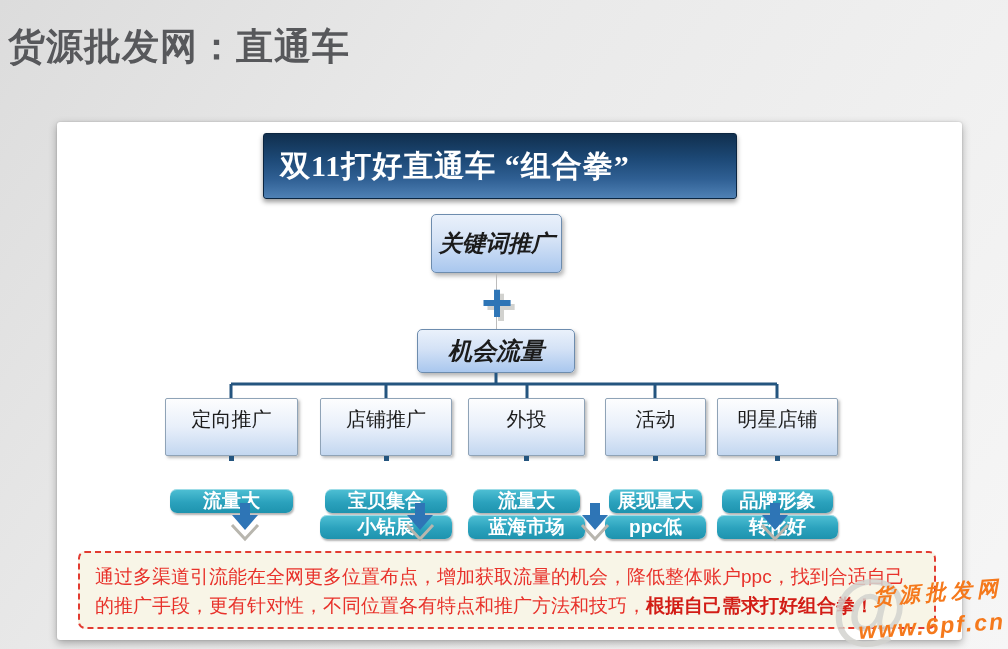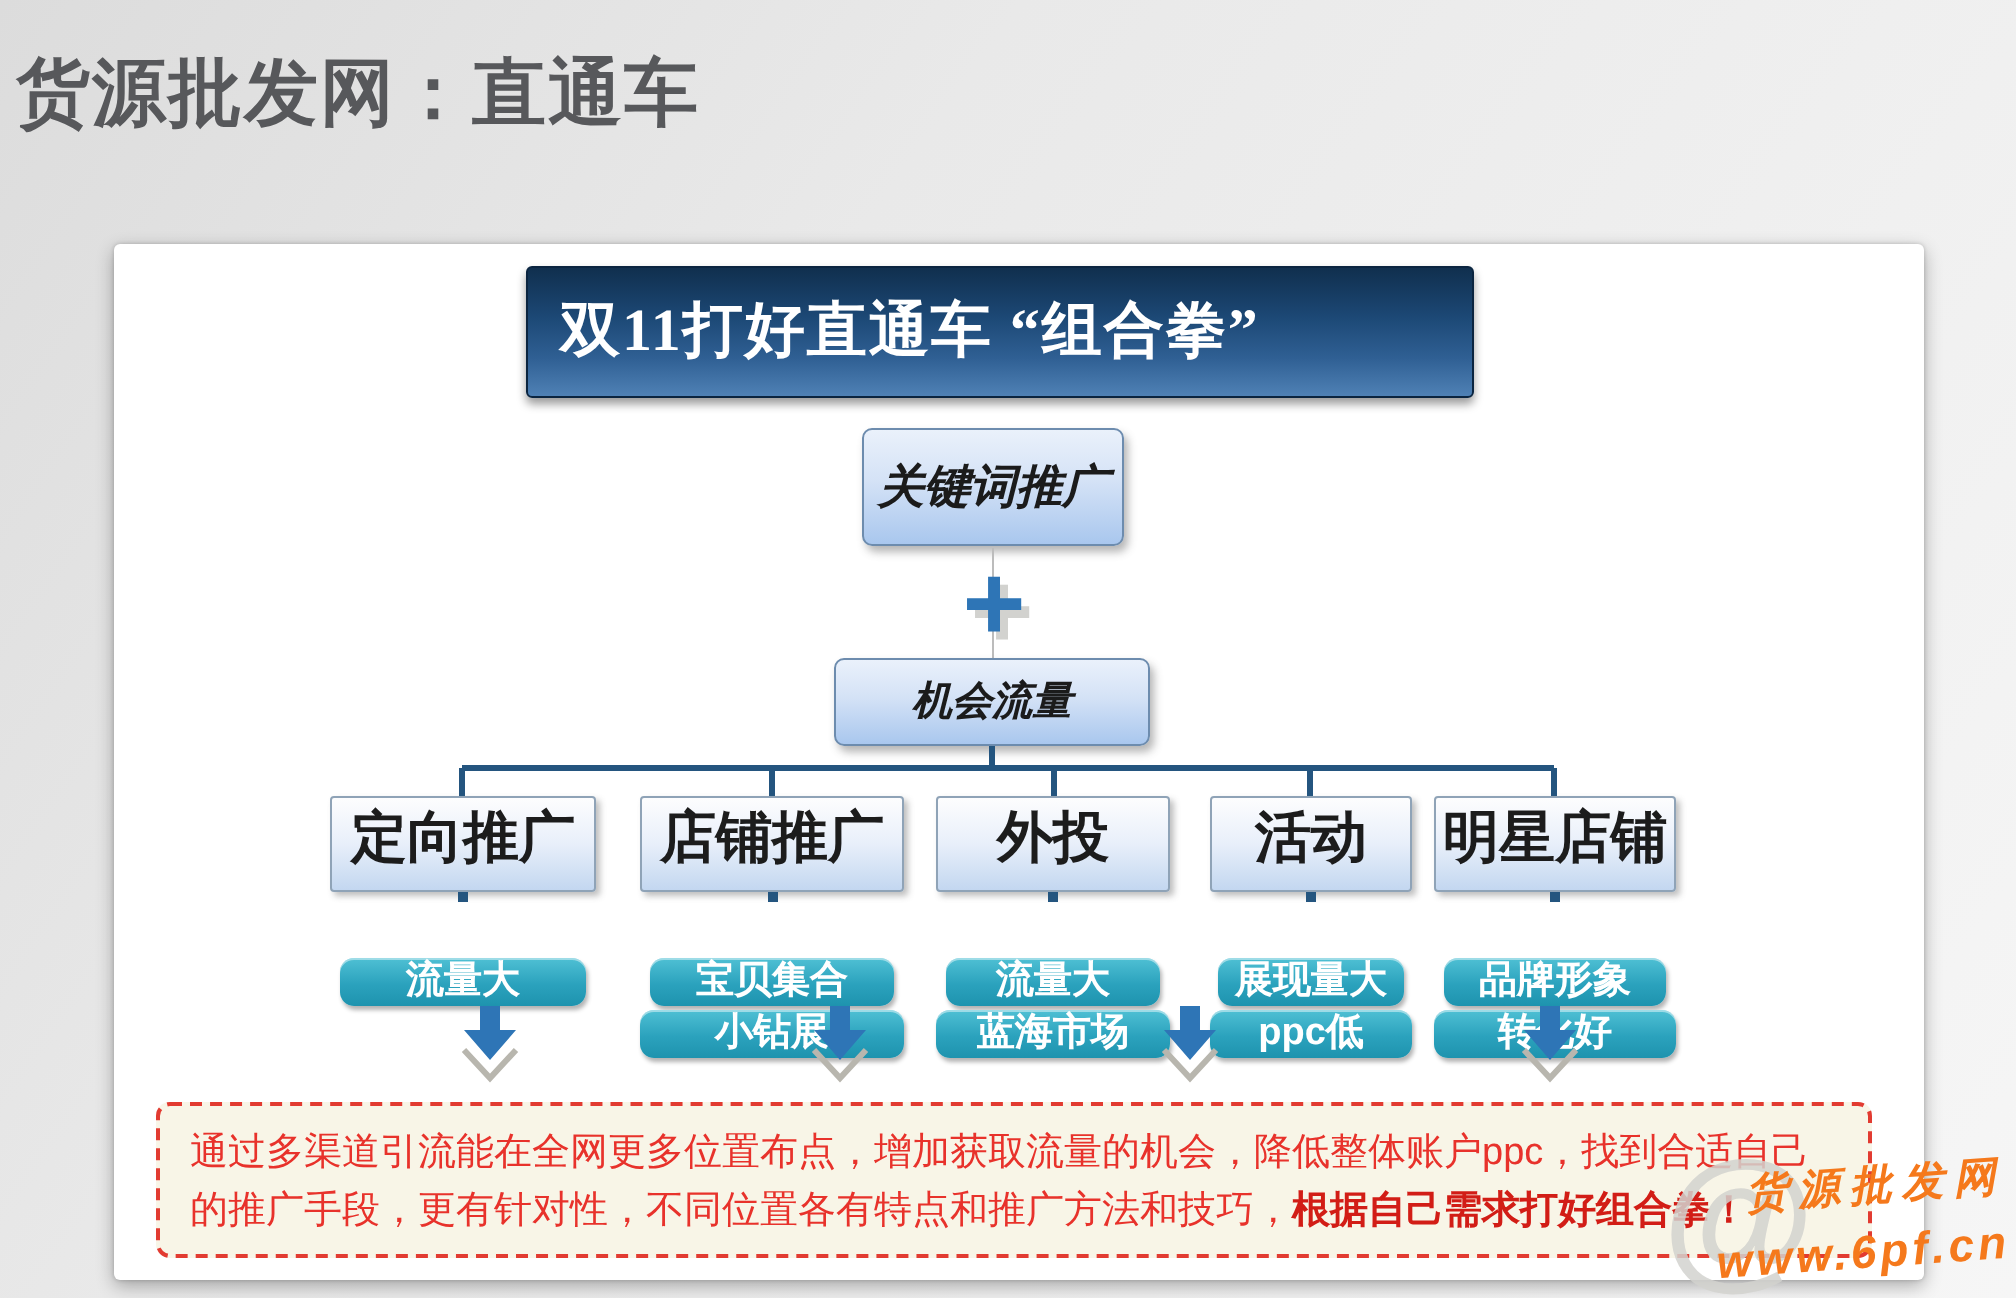--- a/index.html
+++ b/index.html
@@ -27,36 +27,36 @@
     color:#ffffff; font-size:30px; font-weight:bold; letter-spacing:1px;font-family:Liberation Serif, serif;
   }
   .node {
     position:absolute; text-align:center; font-weight:bold; color:#1b1b1b;
     background:linear-gradient(180deg,#eaf1fb 0%,#d4e2f6 45%,#a9c7ee 100%);
     border:1px solid #6d8cae; border-radius:5px;
     box-shadow:2px 3px 4px rgba(90,90,90,.45);
     font-style:italic;
   }
   .node-root { left:374px; top:92px; width:131px; height:59px; line-height:57px; font-size:23px; }
-  .node-hub  { left:360px; top:207px; width:158px; height:44px; line-height:42px; font-size:20px; }
+  .node-hub  { left:360px; top:207px; width:158px; height:44px; line-height:42px; font-size:24px; }
   .link-vline { position:absolute; left:439px; top:152px; width:1px; height:56px; background:#bcbcbc; }
   .plus {
     position:absolute; left:404px; top:152px; width:72px; height:58px;
     text-align:center; font-size:54px; line-height:56px; font-weight:bold;
     color:#2e75b6; text-shadow:4px 4px 0 #d2d2cf;
   }
   .tree { position:absolute; left:0; top:0; width:905px; height:518px; pointer-events:none; }
   .col { position:absolute; top:276px; text-align:center; }
   .c1 { left:108px; width:133px; }
   .c2 { left:263px; width:132px; }
   .c3 { left:411px; width:117px; }
   .c4 { left:548px; width:101px; }
   .c5 { left:660px; width:121px; }
   .branch-box {
-    height:48px; line-height:40px; font-size:28px; font-weight:bold; color:#1c1c1c;
+    height:58px; line-height:40px; font-size:20px; font-weight:normal; color:#1c1c1c;
     background:linear-gradient(180deg,#fdfdfe 0%,#e8effa 50%,#c3d7f0 100%);
     border:1px solid #8fa3b7; border-radius:2px;
     box-shadow:2px 2px 3px rgba(110,110,110,.45);
   }
   .stub { width:5px; height:5px; background:#24557f; margin:0 auto; }
   .tag {
     height:24px; line-height:24px; border-radius:7px; margin-top:2px;
     background:linear-gradient(180deg,#4fc0d4 0%,#2ba2bd 55%,#1e93ae 100%);
     color:#ffffff; font-weight:bold; font-size:19px;
     box-shadow:1px 2px 2px rgba(0,0,0,.30), inset 0 1px 0 rgba(255,255,255,.45);

